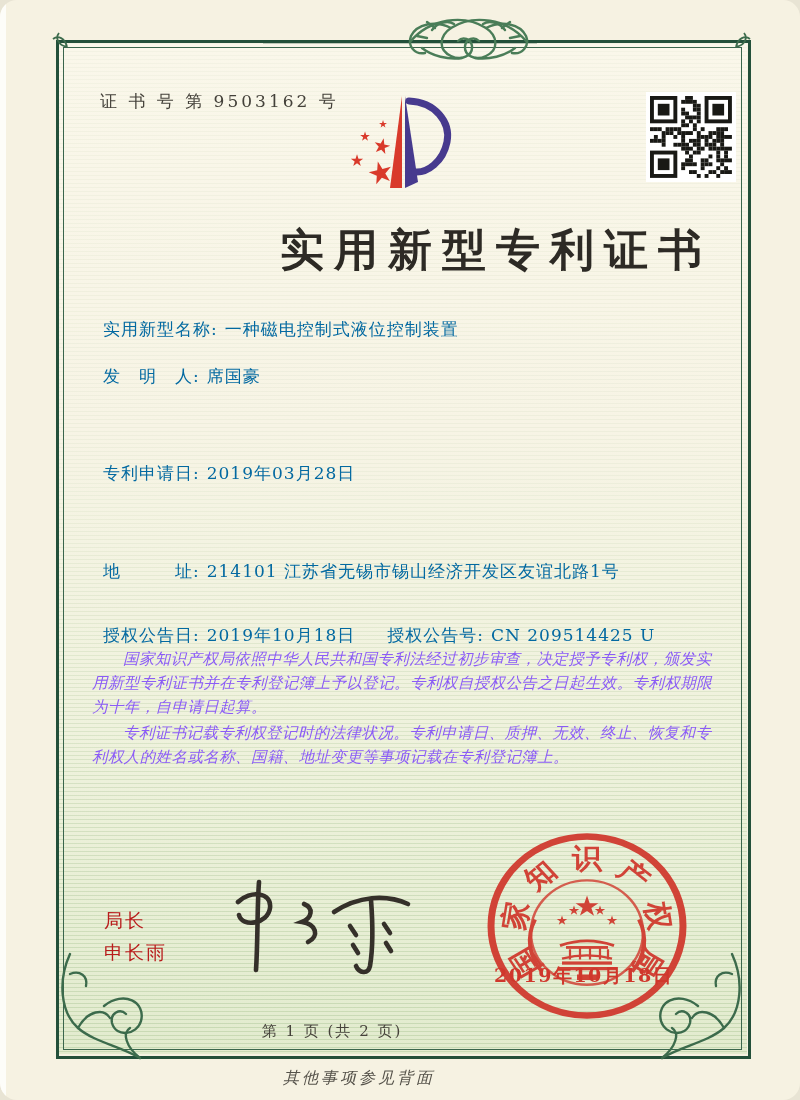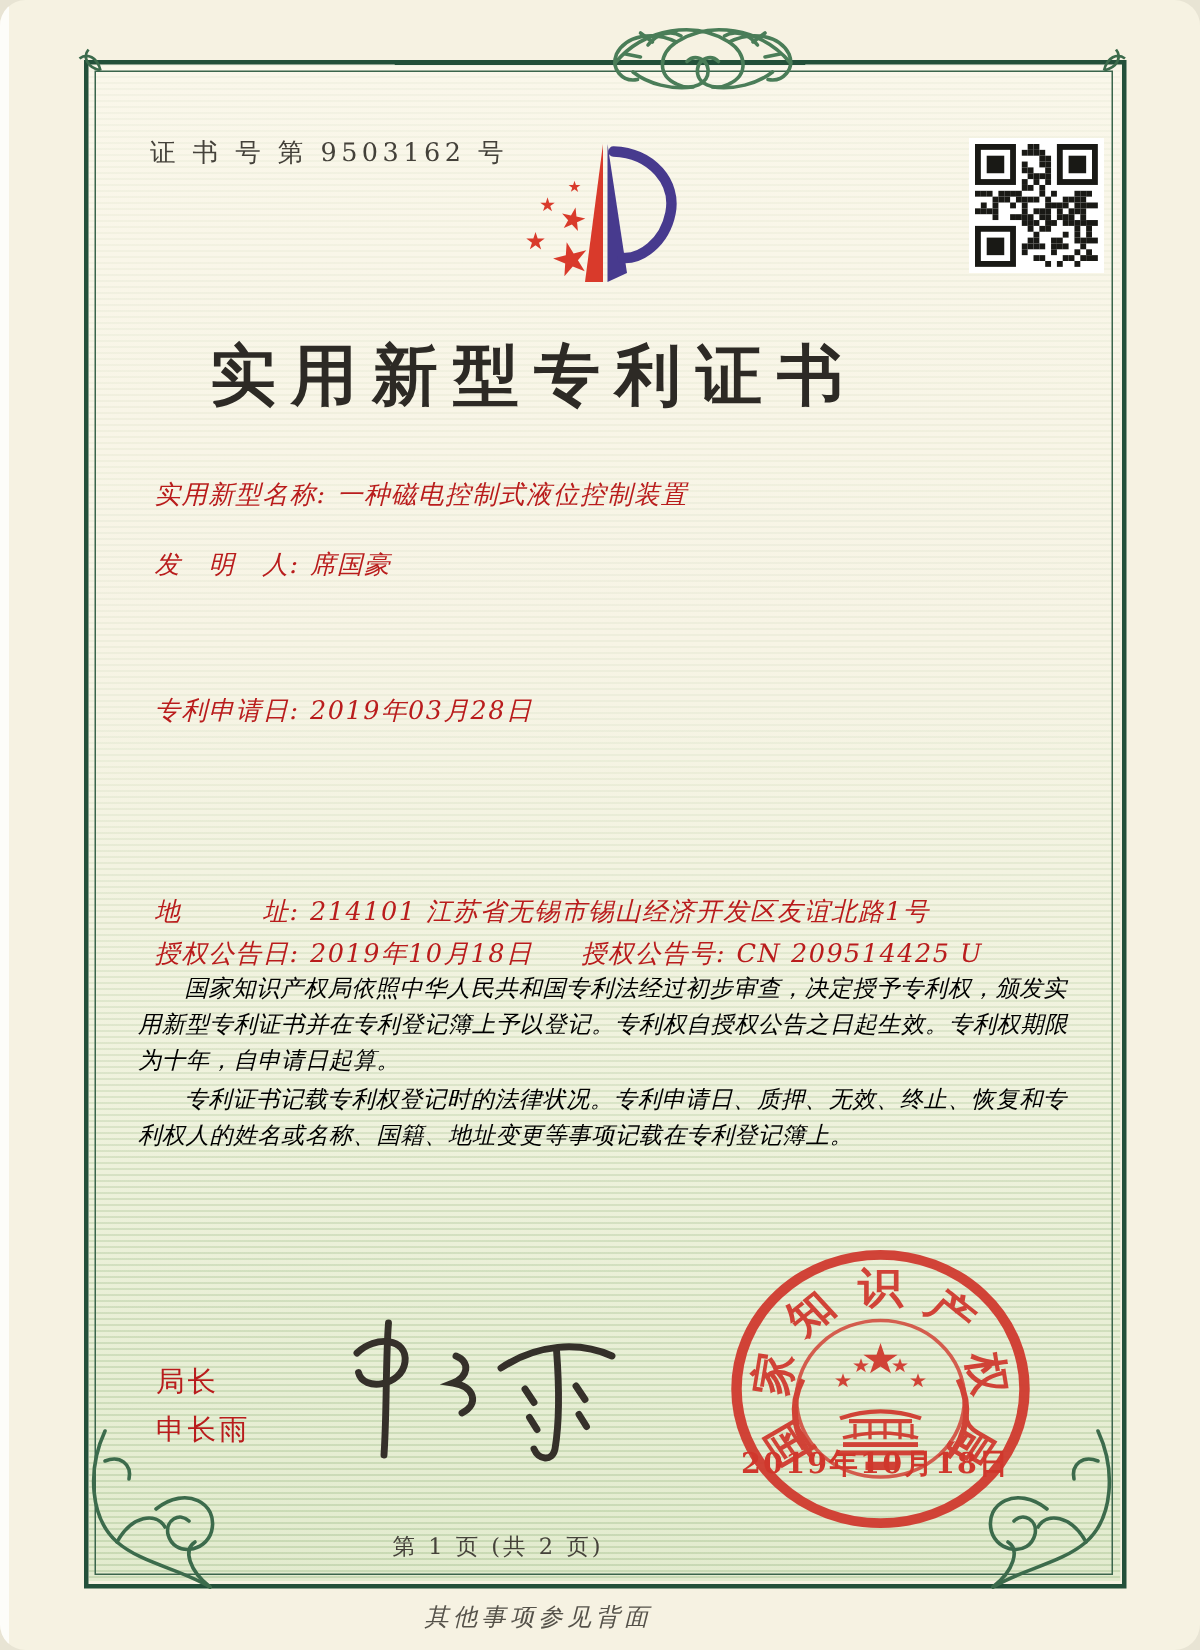--- a/index.html
+++ b/index.html
@@ -17,28 +17,28 @@
     background:linear-gradient(180deg,#faf7ea 0%,#f7f4e5 38%,#eff2dd 68%,#e7eed4 88%,#e2ebce 100%);}
   .inner-lines{position:absolute;left:0;top:0;width:100%;height:100%;
     background:repeating-linear-gradient(180deg, rgba(145,180,124,.34) 0px, rgba(145,180,124,.34) 1px, transparent 1px, transparent 4px);
     -webkit-mask-image:linear-gradient(180deg, rgba(0,0,0,.18) 0%, rgba(0,0,0,.25) 45%, rgba(0,0,0,.75) 75%, rgba(0,0,0,.95) 100%);
     mask-image:linear-gradient(180deg, rgba(0,0,0,.18) 0%, rgba(0,0,0,.25) 45%, rgba(0,0,0,.75) 75%, rgba(0,0,0,.95) 100%);}
   .frame-outer{position:absolute;left:56px;top:40px;width:689px;height:1013px;border:3px solid #23503a;}
   .frame-inner{position:absolute;left:63px;top:47px;width:677px;height:1001px;border:1px solid #3a654c;}
   .ornament{position:absolute;}
   
   .cert-no{position:absolute;left:100px;top:90px;font-size:17px;letter-spacing:3px;color:#44413a;}
-  .doc-title{position:absolute;left:0;top:221px;width:712px;text-align:center;
+  .doc-title{position:absolute;left:0;top:221px;width:712px;text-align:right;
     font-size:44px;font-weight:700;letter-spacing:10px;color:#2d2a25;}
-  .field-row{position:absolute;left:103px;width:620px;font-size:17px;color:#b91c1c;white-space:nowrap;font-style:italic;}
+  .field-row{position:absolute;left:103px;width:620px;font-size:17px;color:#0369a1;white-space:nowrap;}
   .field-label{display:inline-block;letter-spacing:1px;}
   .field-value{letter-spacing:1px;margin-left:7px;}
   .pair2{margin-left:32px;}
   .body-text{position:absolute;left:92px;top:647px;width:630px;
-    font-size:15.5px;line-height:24px;color:#000000;font-style:italic;letter-spacing:.4px;}
+    font-size:15.5px;line-height:24px;color:#8b5cf6;font-style:italic;letter-spacing:.4px;}
   .body-text p{margin:0 0 2px 0;text-indent:2em;}
   .signer{position:absolute;left:104px;font-family:"DejaVu Sans","Liberation Sans",sans-serif;
     font-size:19px;color:#b91c1c;letter-spacing:2px;}
   .signature-svg{position:absolute;left:226px;top:874px;}
   
   .seal-wrap{position:absolute;left:482px;top:830px;width:210px;height:192px;opacity:.93;}
   .seal-date{position:absolute;left:494px;top:963px;width:180px;font-size:19px;font-weight:700;
     color:#d0372c;letter-spacing:1.5px;white-space:nowrap;}
   .page-num{position:absolute;left:0;top:1022px;width:664px;text-align:center;
     font-size:15px;letter-spacing:2px;color:#45423a;}
@@ -271,21 +271,21 @@
 
   <div class="field-row" style="top:318px;">
     <span class="field-label">实用新型名称:</span><span class="field-value">一种磁电控制式液位控制装置</span>
   </div>
   <div class="field-row" style="top:365px;">
     <span class="field-label">发　明　人:</span><span class="field-value">席国豪</span>
   </div>
   <div class="field-row" style="top:462px;">
     <span class="field-label">专利申请日:</span><span class="field-value">2019年03月28日</span>
   </div>
-  <div class="field-row" style="top:560px;margin-top:36px;">
+  <div class="field-row" style="top:560px;">
     <span class="field-label">地　　　址:</span><span class="field-value">214101 江苏省无锡市锡山经济开发区友谊北路1号</span>
   </div>
   <div class="field-row" style="top:624px;">
     <span class="field-label">授权公告日:</span><span class="field-value">2019年10月18日</span><span class="field-label pair2">授权公告号:</span><span class="field-value">CN 209514425 U</span>
   </div>
 
   <div class="body-text">
     <p>国家知识产权局依照中华人民共和国专利法经过初步审查，决定授予专利权，颁发实用新型专利证书并在专利登记簿上予以登记。专利权自授权公告之日起生效。专利权期限为十年，自申请日起算。</p>
     <p>专利证书记载专利权登记时的法律状况。专利申请日、质押、无效、终止、恢复和专利权人的姓名或名称、国籍、地址变更等事项记载在专利登记簿上。</p>
   </div>

